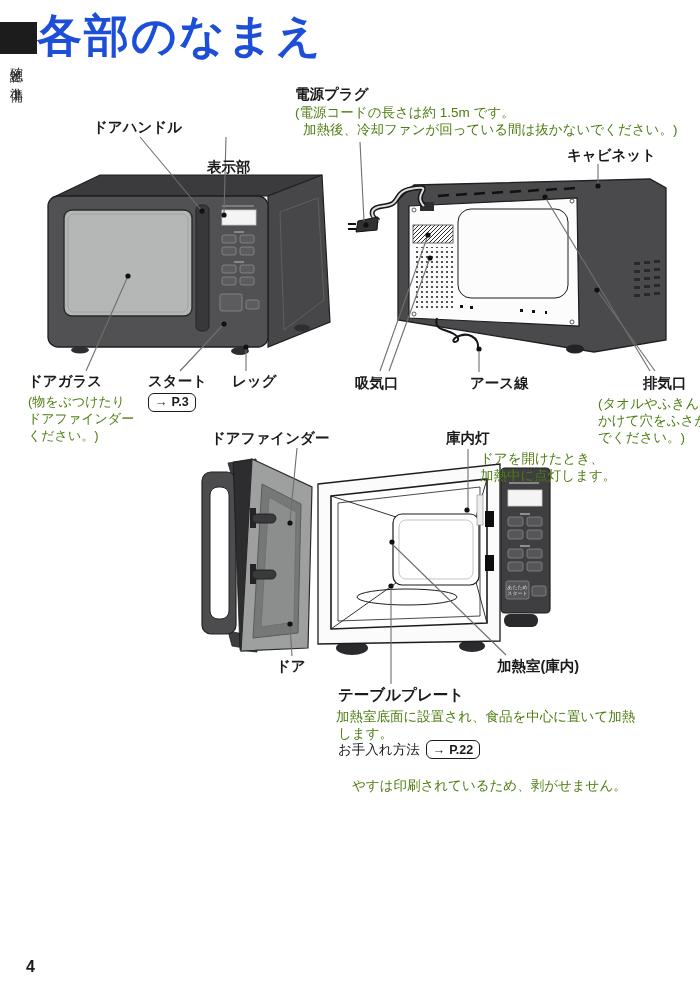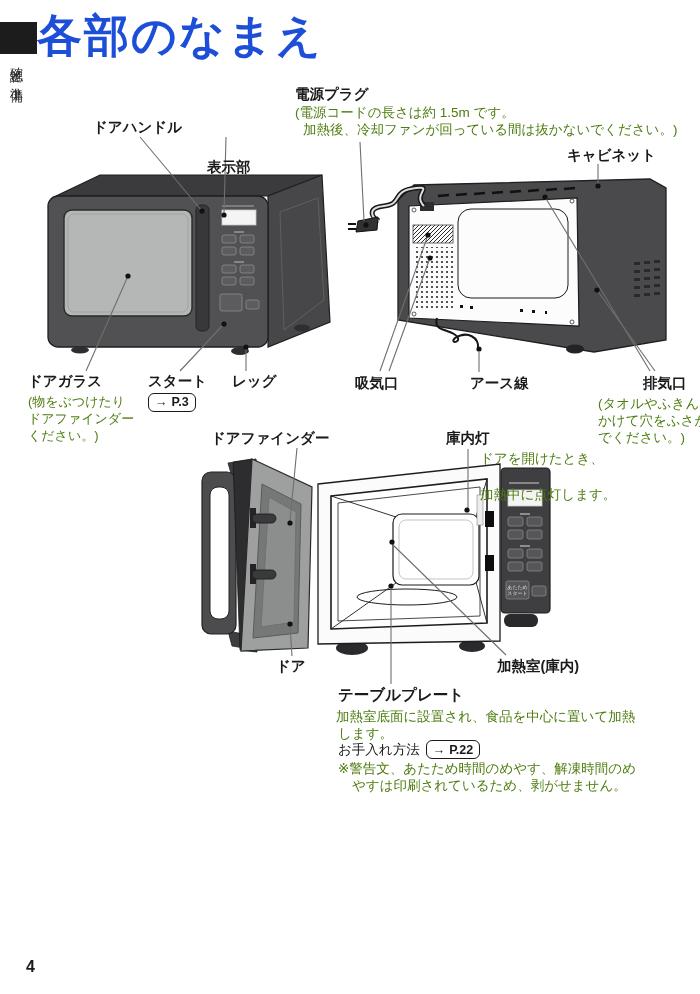--- a/index.html
+++ b/index.html
@@ -272,32 +272,31 @@
 
   <div class="lbl" style="left:643px;top:374px;">排気口</div>
   <div class="note" style="left:598px;top:395px;">(タオルやふきんなどを</div>
   <div class="note" style="left:598px;top:412px;">かけて穴をふさがない</div>
   <div class="note" style="left:598px;top:429px;">でください。)</div>
 
   <div class="lbl" style="left:211px;top:429px;">ドアファインダー</div>
 
   <div class="lbl" style="left:446px;top:429px;">庫内灯</div>
   <div class="note" style="left:480px;top:450px;">ドアを開けたとき、</div>
-  <div class="note" style="left:480px;top:467px;margin-top:19px;">加熱中に点灯します。</div>
+  <div class="note" style="left:480px;top:467px;">加熱中に点灯します。</div>
 
   <div class="lbl" style="left:276px;top:657px;">ドア</div>
   <div class="lbl" style="left:497px;top:657px;">加熱室(庫内)</div>
 
   <div class="lbl lbl-lg" style="left:338px;top:685px;">テーブルプレート</div>
   <div class="note" style="left:336px;top:708px;">加熱室底面に設置され、食品を中心に置いて加熱</div>
   <div class="note" style="left:338px;top:725px;">します。</div>
   <div class="care-line" style="left:338px;top:740px;">
     <span>お手入れ方法</span>
     <span class="ref-box">
       <span>→</span>
       <span>P.22</span>
     </span>
   </div>
-  <div class="note" style="left:338px;top:760px;">※警告文、あたため時間のめやす、解凍時間のめ</div>
   <div class="note" style="left:352px;top:777px;">やすは印刷されているため、剥がせません。</div>
 
   <div class="pagenum">4</div>
 </div>
 
 </body></html>

